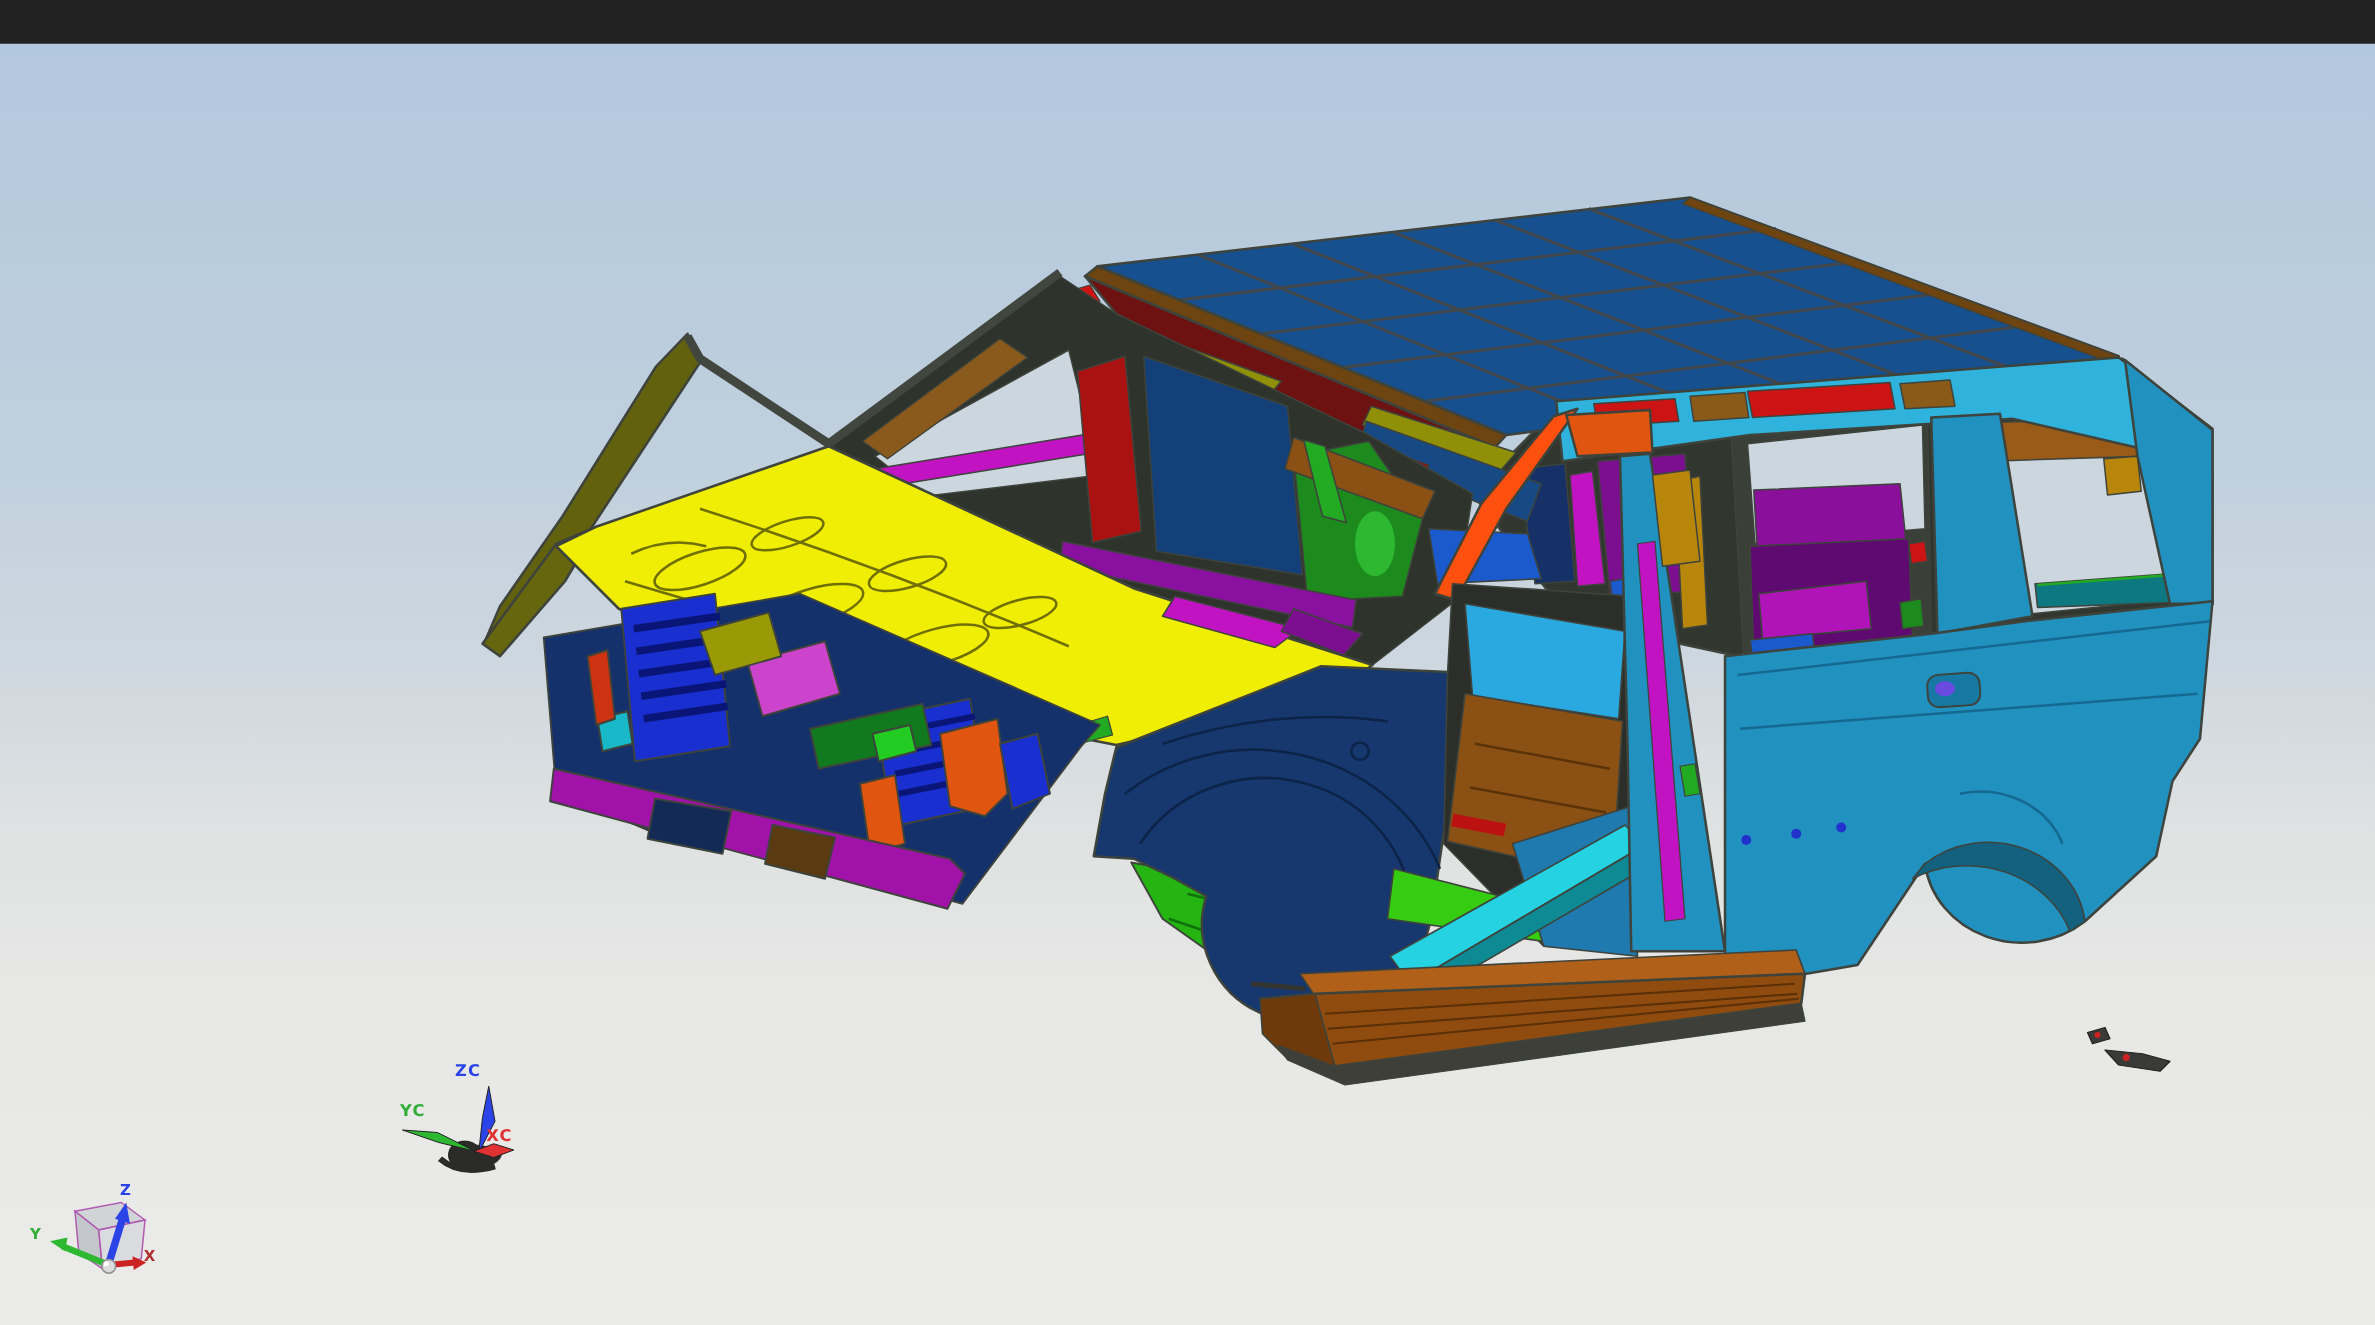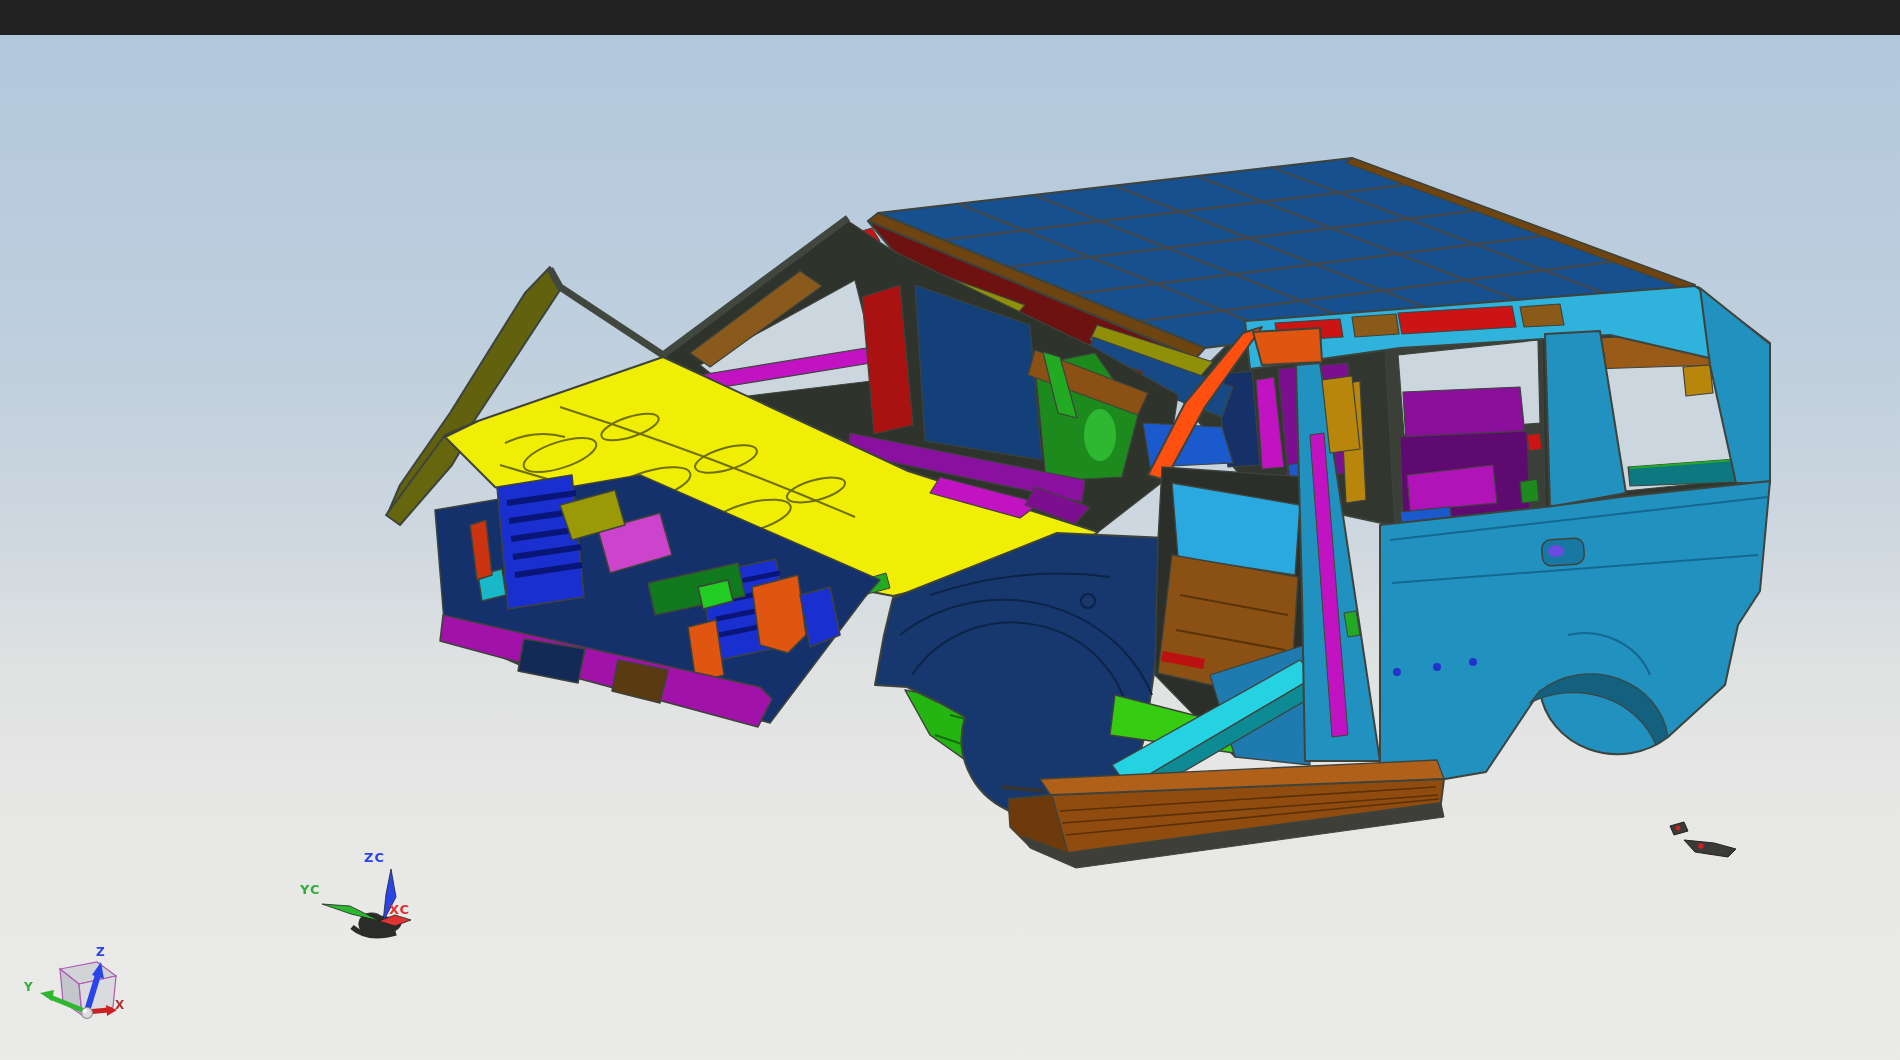--- a/index.html
+++ b/index.html
@@ -6,21 +6,21 @@
   .viewport{
     position:relative;width:1900px;height:1060px;overflow:hidden;
     background:linear-gradient(180deg,#b2c8dd 0%,#bfcfdd 30%,#ccd6df 45%,#dfe2e1 60%,#e7e7e6 72%,#ebebea 100%);
     font-family:"DejaVu Sans",sans-serif;
     margin-top:35px;
   }
   svg{position:absolute;inset:0;display:block;}
   .axis-label{position:absolute;font-size:13px;font-weight:bold;letter-spacing:1px;line-height:1;user-select:none;}
   .axis-label.small{font-size:12px;}
   .zc{color:#2a44e8;left:364px;top:816px;}
-  .yc{color:#2fae36;left:300px;top:848px;}
+  .yc{color:#2fae36;left:320px;top:848px;}
   .xc{color:#e03232;left:389px;top:868px;text-align:center;}
   .cz{color:#2a44e8;left:96px;top:911px;}
   .cy{color:#2fae36;left:24px;top:946px;}
   .cx{color:#b03030;left:115px;top:964px;}
 </style>
 </head>
 <body>
 
 <div class="viewport">
 <svg width="1900" height="1060" viewBox="0 0 1900 1060">

